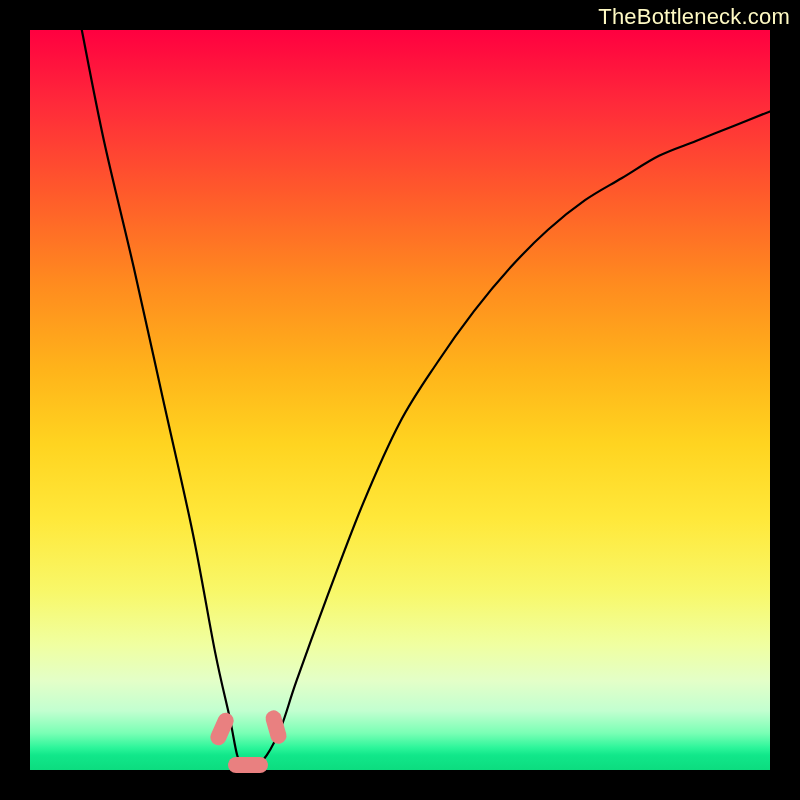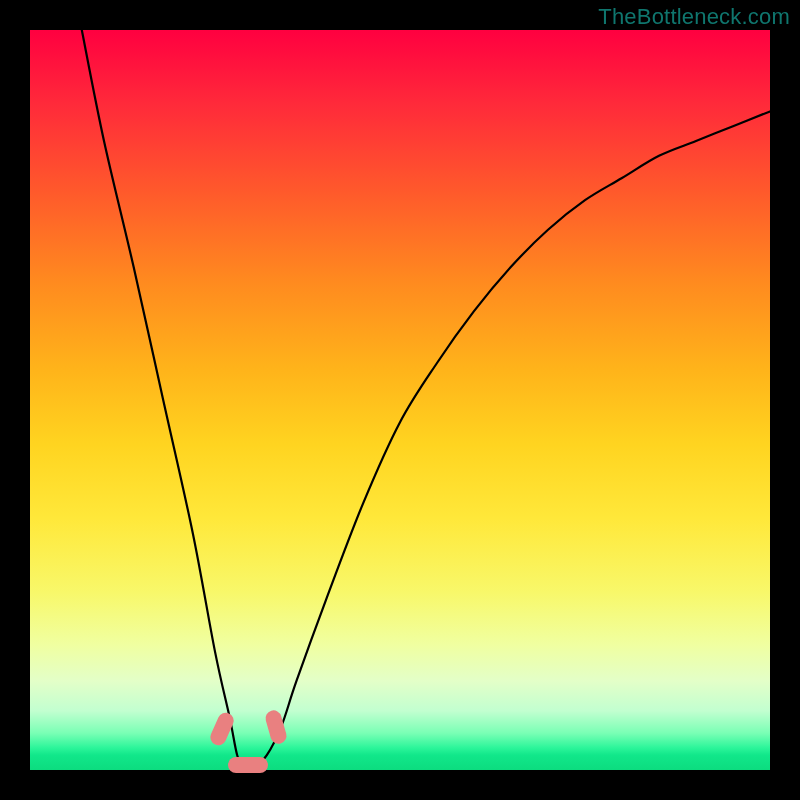--- a/index.html
+++ b/index.html
@@ -32,21 +32,21 @@
       #7affb5 95%,
       #2cf59a 97%,
       #11e78a 98%,
       #0cdc7f 100%
     );
   }
   .attribution {
     position: absolute;
     top: 4px;
     right: 10px;
-    color: #0f766e;
+    color: #fef9c3;
     font-size: 22px;
     font-weight: 500;
     letter-spacing: 0.2px;
   }
   svg.curve {
     position: absolute;
     left: 0; top: 0;
     width: 740px; height: 740px;
     overflow: visible;
   }

